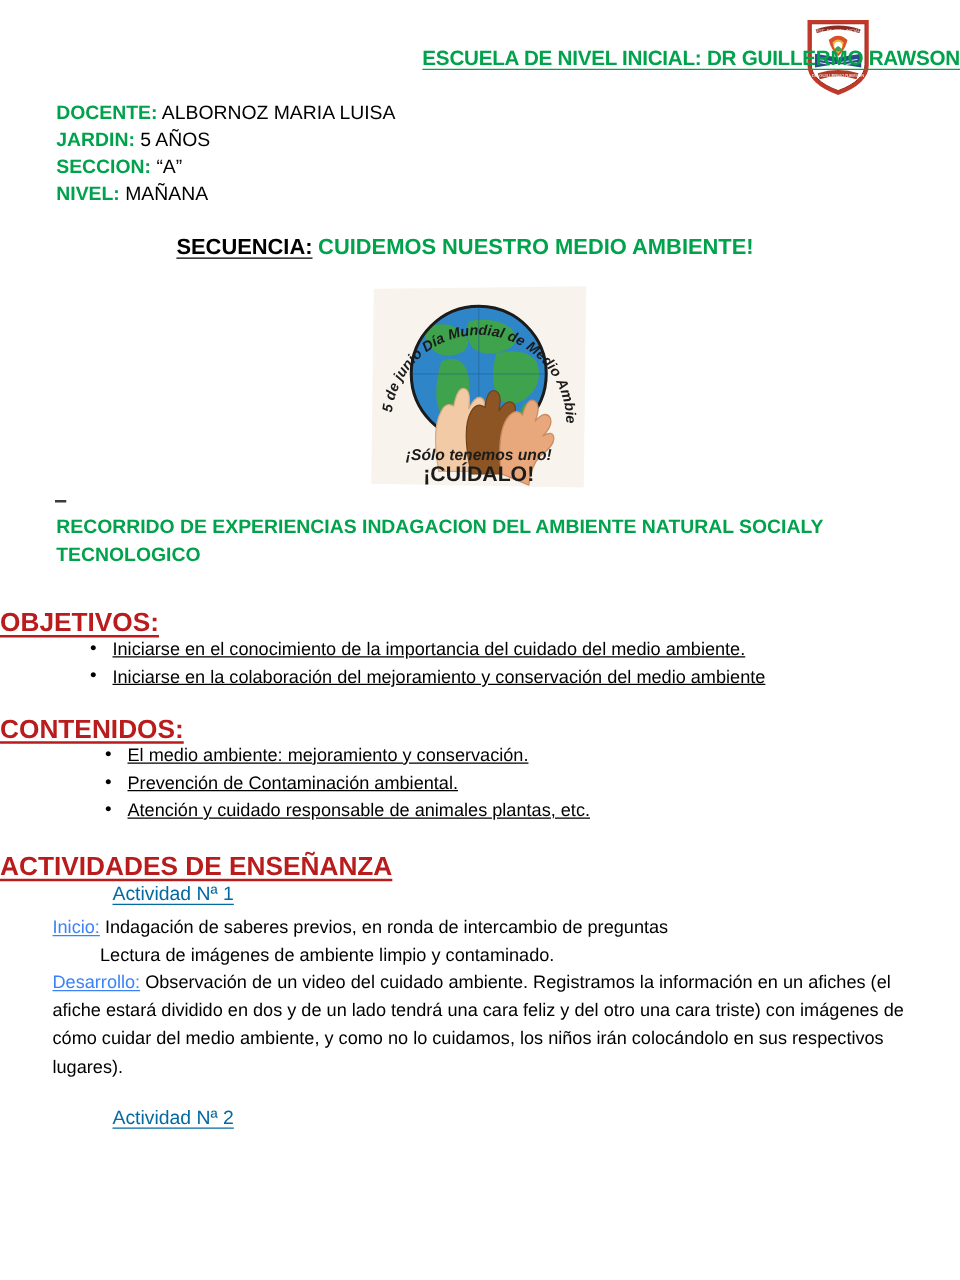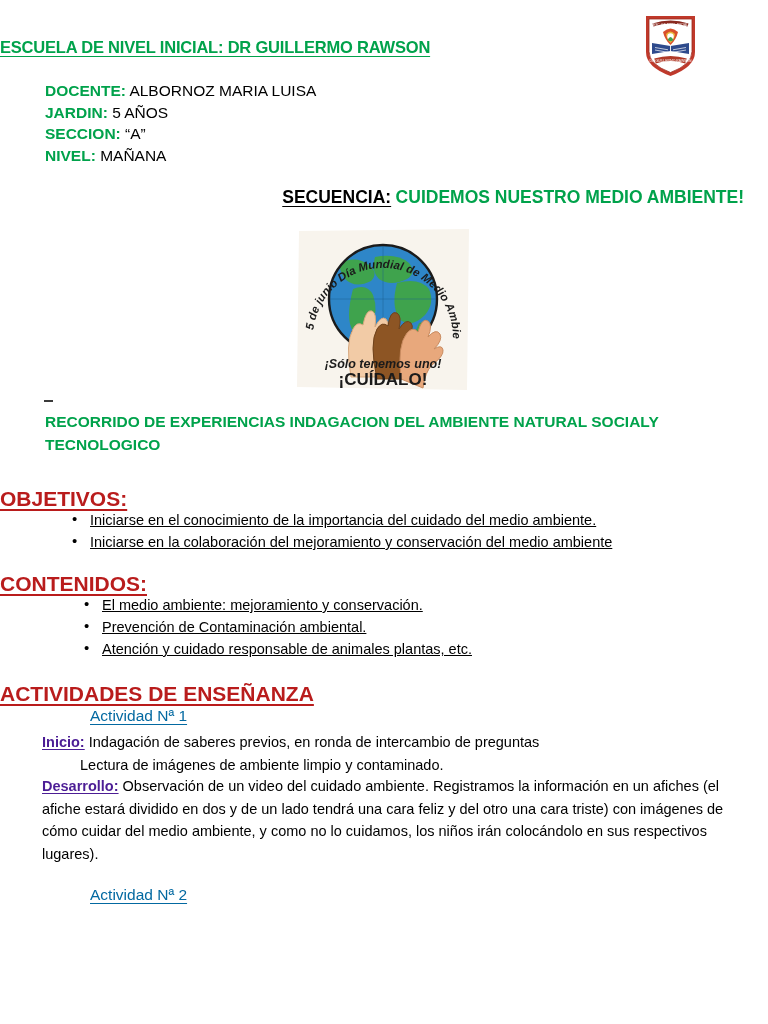--- a/index.html
+++ b/index.html
@@ -21,21 +21,21 @@
     height: 1024px;
     background: #ffffff;
   }
 
   
   .school-header {
     position: absolute;
     top: 38px;
     left: 0;
     width: 768px;
-    text-align: left;
+    text-align: right;
   }
   .school-header .title-txt {
     font-family: "Liberation Sans", sans-serif;
     font-weight: bold;
     font-size: 16.5px;
     letter-spacing: -0.2px;
     color: #00A24B;
     text-decoration: underline;
     text-underline-offset: 3px;
     white-space: nowrap;
@@ -67,21 +67,21 @@
   .meta-val {
     color: #000000;
   }
 
   
   .secuencia {
     position: absolute;
     top: 187px;
     left: 0;
     width: 744px;
-    text-align: right;
+    text-align: center;
     white-space: nowrap;
   }
   .secuencia .lbl {
     font-weight: bold;
     font-size: 17.5px;
     color: #000000;
     text-decoration: underline;
     text-underline-offset: 3px;
   }
   .secuencia .val {
@@ -172,22 +172,22 @@
   .act2-title { position: absolute; top: 886px; left: 90px; }
 
   .para {
     position: absolute;
     font-size: 14.5px;
     line-height: 22.5px;
     color: #000000;
     text-align: left;
   }
   .para .tag {
-    font-weight: bold;
-    color: #4c1d95;
+    font-weight: normal;
+    color: #3b82f6;
     text-decoration: underline;
     text-underline-offset: 2px;
   }
   .p-inicio { top: 731px; left: 42px; width: 700px; }
   .p-inicio .sub { display: block; padding-left: 38px; }
   .p-desarrollo { top: 775px; left: 42px; width: 700px; }
   .p-cierre { top: 862px; left: 42px; width: 700px; }
 </style>
 </head>
 <body>

